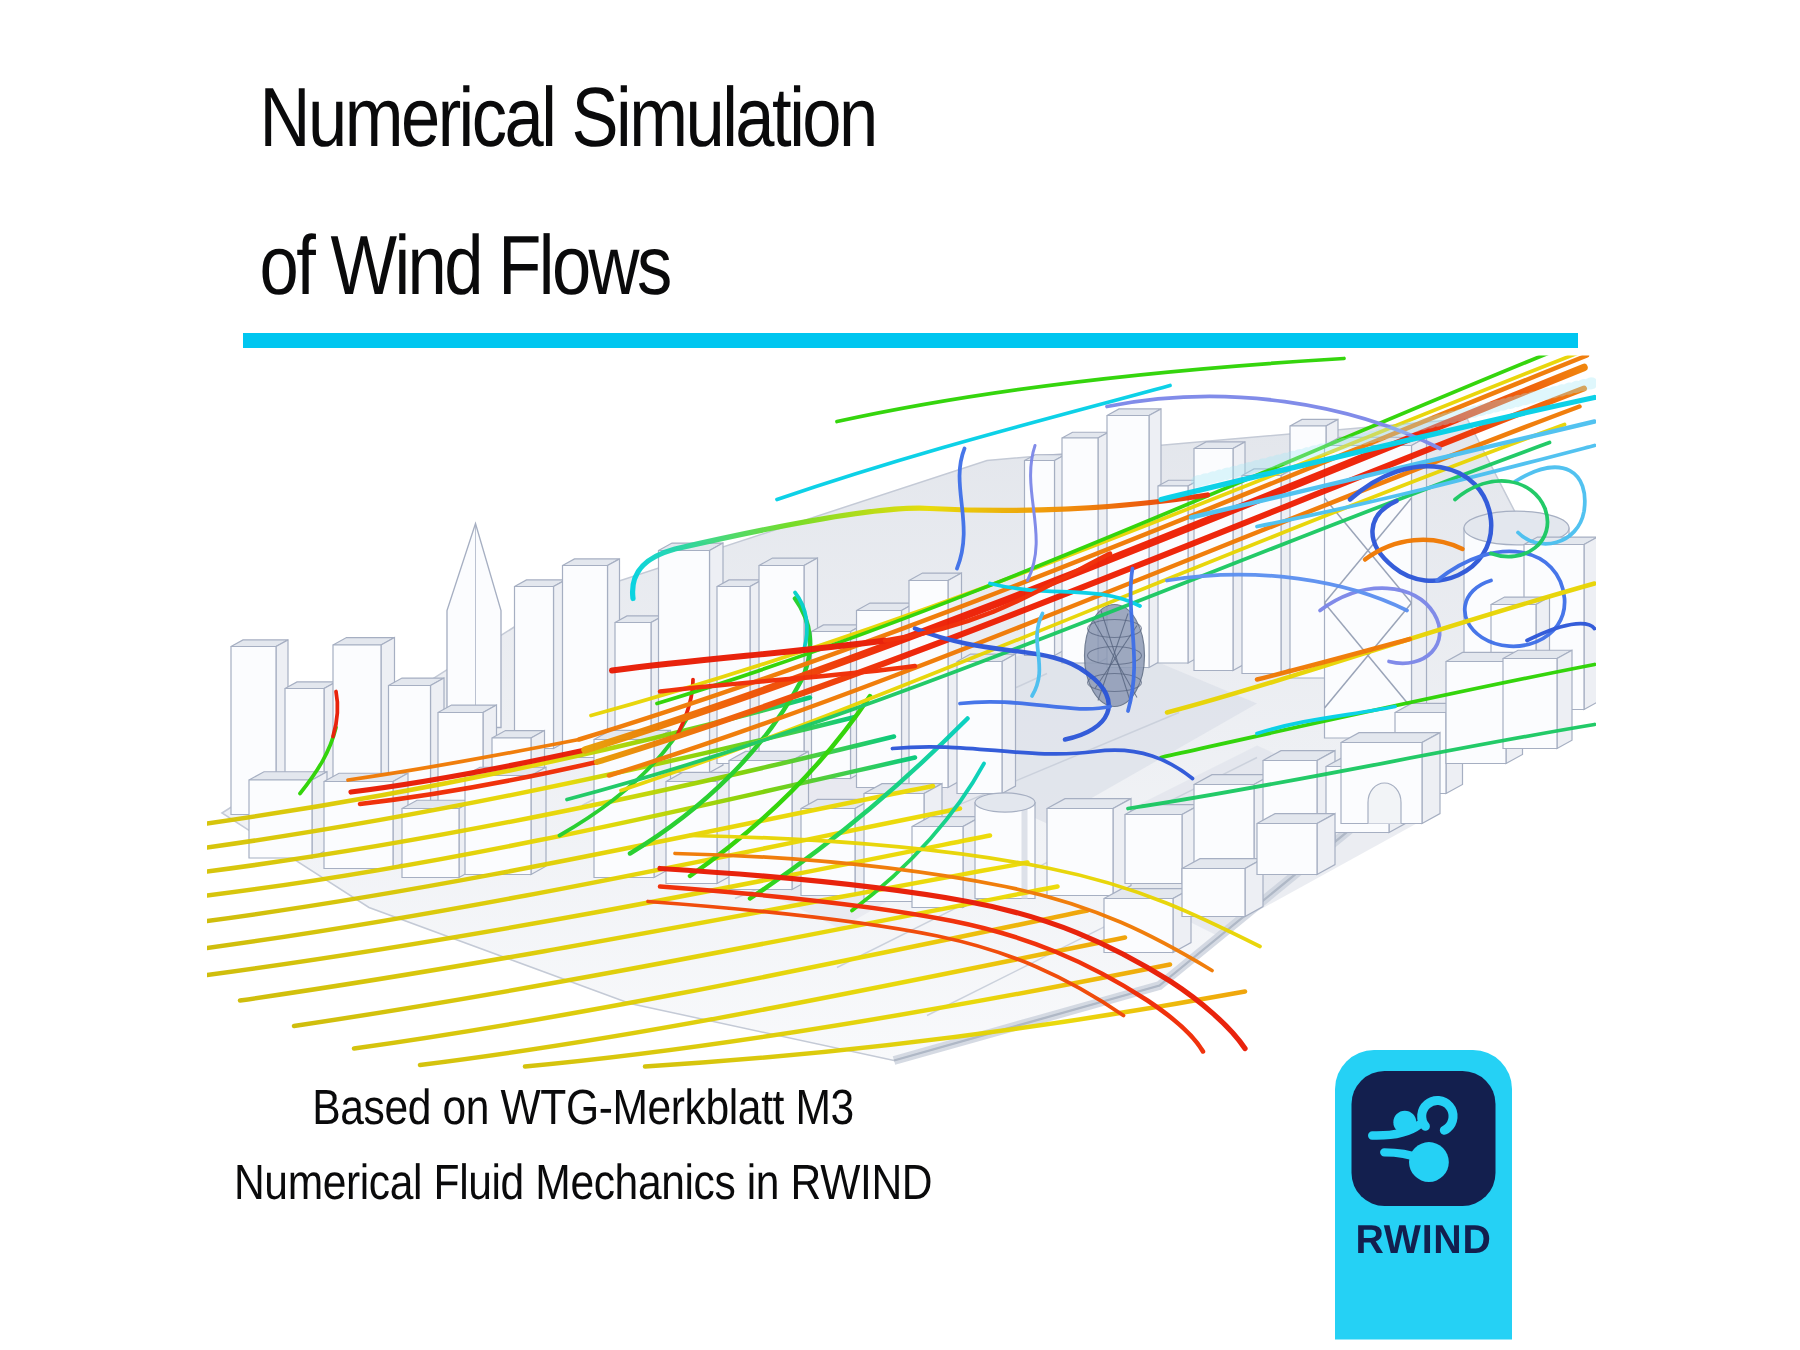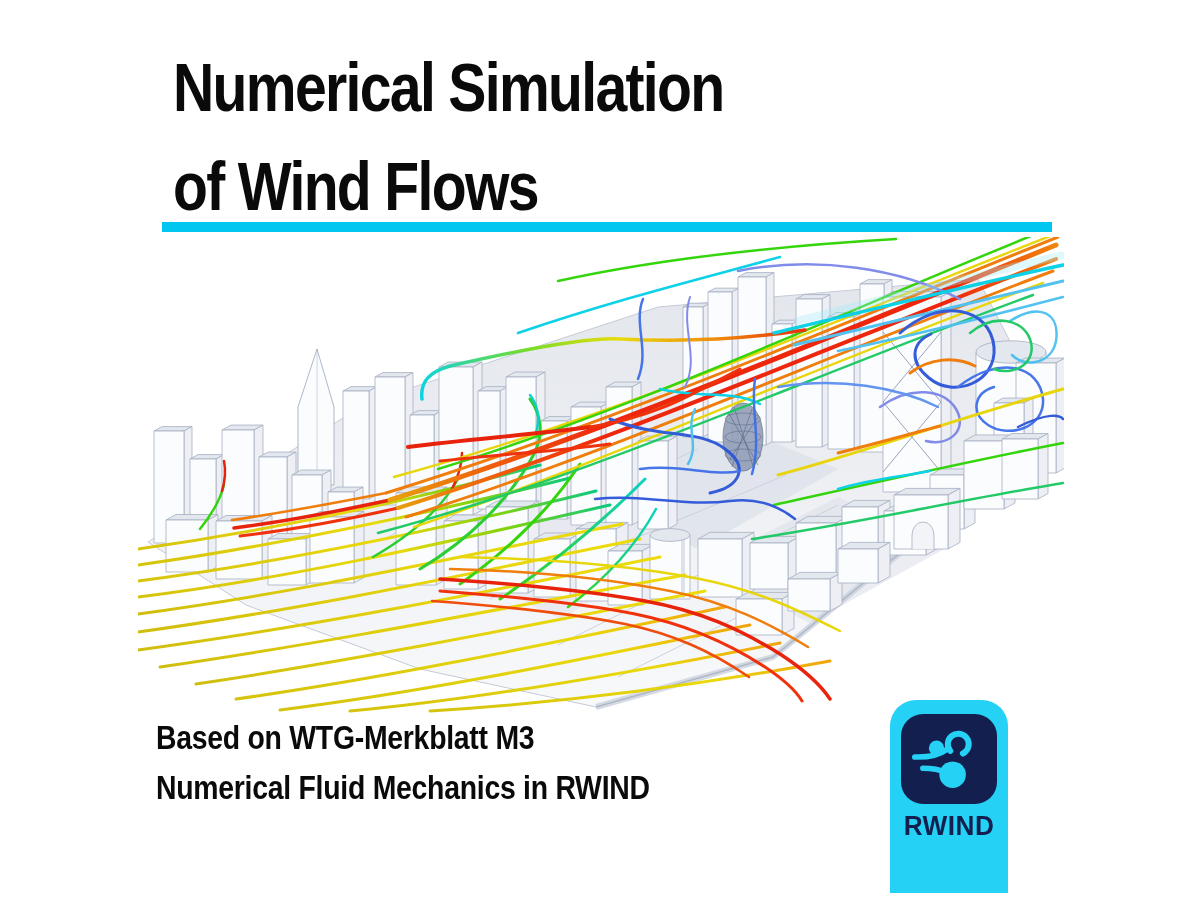--- a/index.html
+++ b/index.html
@@ -8,34 +8,34 @@
   }
   *{margin:0;padding:0;box-sizing:border-box;}
   html,body{width:1200px;height:900px;}
   body{
     position:relative;width:1200px;height:900px;overflow:hidden;
     background:var(--background);
     font-family:"Liberation Sans","DejaVu Sans",sans-serif;
     color:var(--text-color);
   }
   .title{
-    position:absolute;left:173px;top:38px;
-    font-weight:bold;font-size:68px;line-height:99px;letter-spacing:-2px;
+    position:absolute;left:173px;top:28px;
+    font-weight:normal;font-size:56px;line-height:99px;letter-spacing:-2px;
     color:var(--text-color);
   }
   .title .tline{display:block;transform:scaleX(.84);transform-origin:left top;white-space:nowrap;}
   .underline{
     position:absolute;left:162px;top:222px;width:890px;height:10px;
     background:var(--accent-cyan);
   }
   .figure{position:absolute;left:138px;top:237px;width:926px;height:476px;}
   .figure svg{display:block;width:926px;height:476px;}
   .caption{
     position:absolute;left:156px;top:713px;
-    font-weight:bold;font-size:33px;line-height:50px;letter-spacing:-.3px;
+    font-weight:normal;font-size:33px;line-height:50px;letter-spacing:-.3px;text-align:center;
   }
   .caption .cline{display:block;transform:scaleX(.86);transform-origin:left top;white-space:nowrap;}
   .badge{
     position:absolute;left:890px;top:688px;width:118px;height:193px;
     background:var(--badge-cyan);border-radius:26px 26px 0 0;margin-top:12px;
   }
   .tile{
     width:96px;height:90px;margin:14px auto 0;
     background:var(--brand-navy);border-radius:22px;
     display:flex;align-items:center;justify-content:center;

